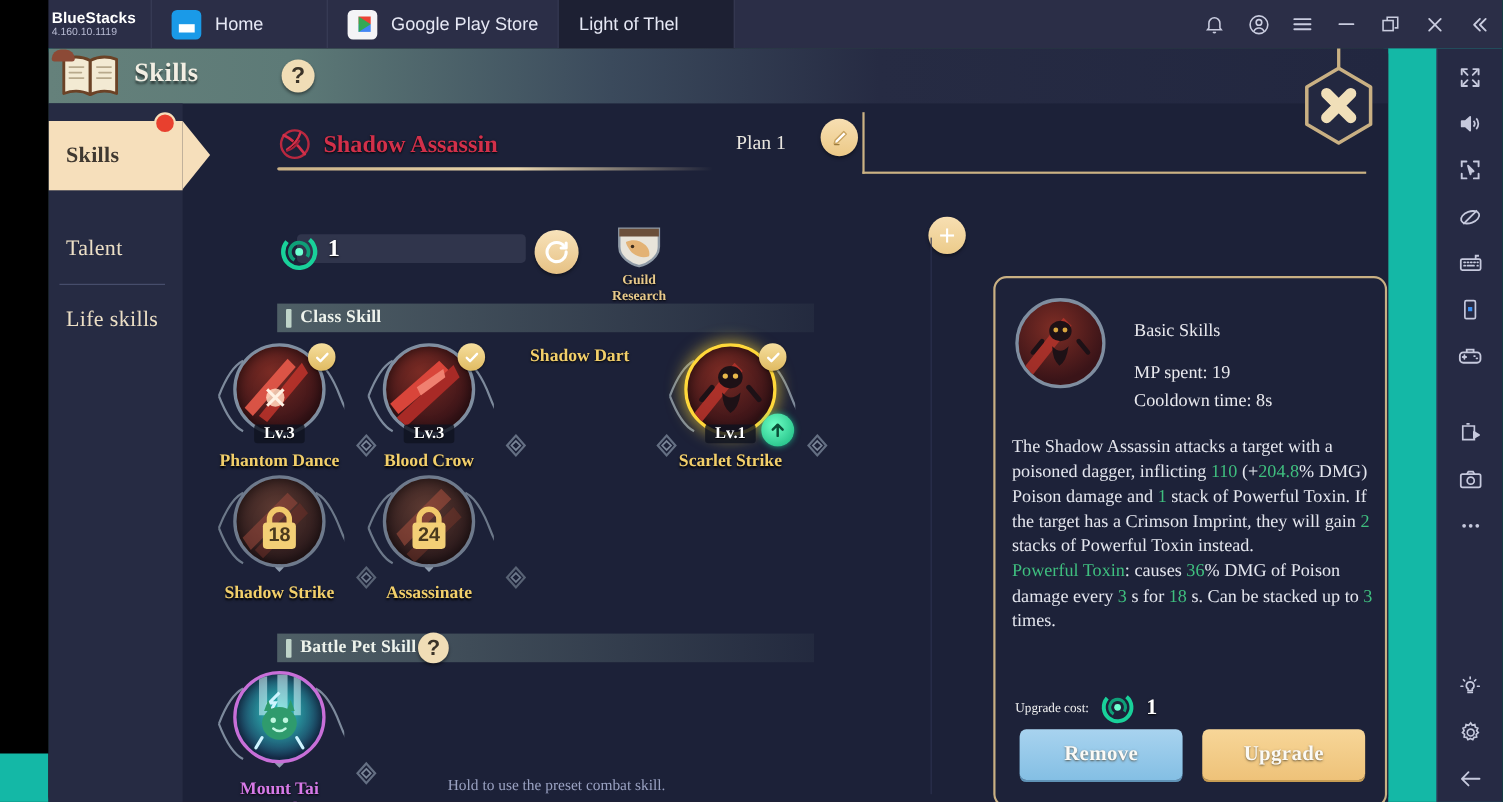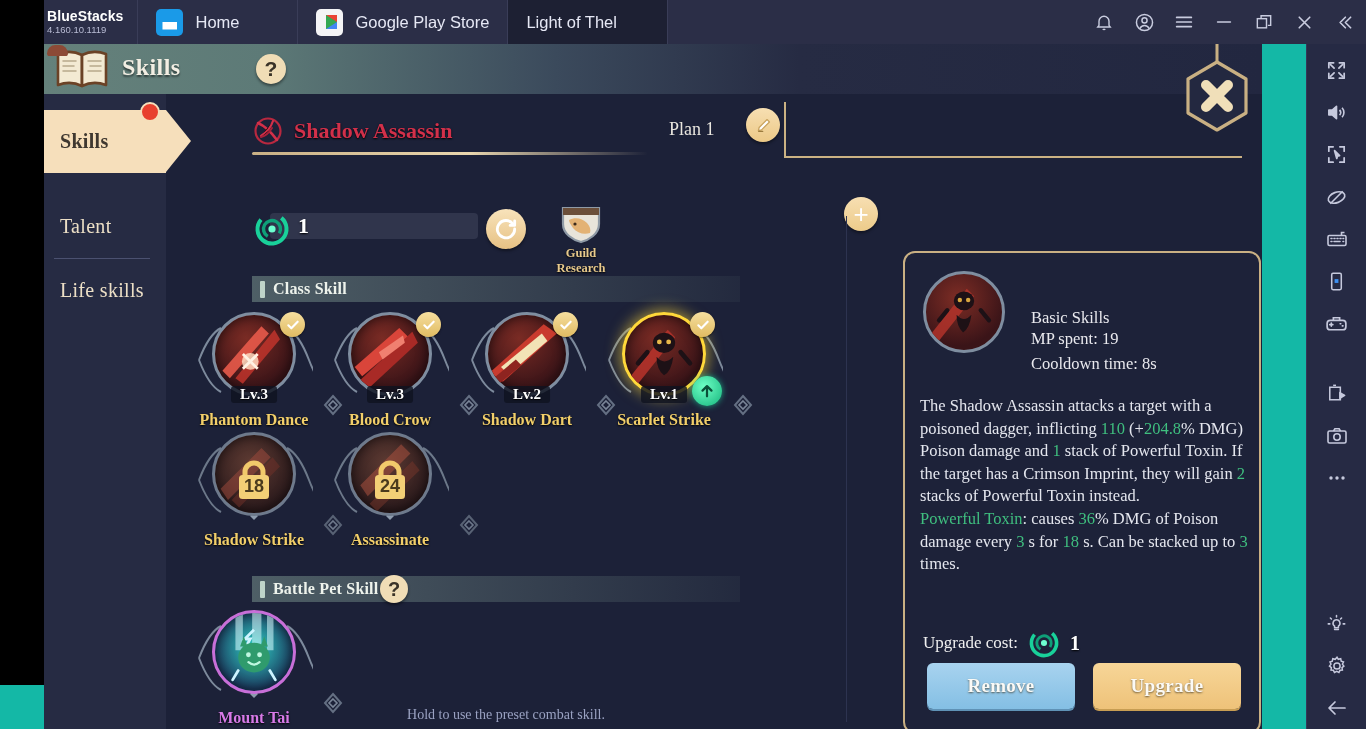--- a/index.html
+++ b/index.html
@@ -245,38 +245,38 @@
   .dt-ring{
     position:absolute; left:18px; top:18px; width:82px; height:82px; border-radius:50%;
     background:radial-gradient(circle at 42% 32%,#7e2d25,#3a1418 70%);
     border:3px solid #7f8ea0; overflow:hidden;
   }
   .dt-title{
     position:absolute; left:125px; top:16px; color:#f2cf6a; font-size:23px; font-weight:bold;
     text-shadow:0 2px 2px #000;
   }
   .dt-sub{ position:absolute; left:126px; color:#e9e9ee; font-size:16.5px; }
-  .dt-sub.a{ top:55px; }
+  .dt-sub.a{ top:37px; }
   .dt-sub.b{ top:76px; }
   .dt-sub.c{ top:101px; }
 
   .dt-desc{
     position:absolute; left:15px; top:142px; width:332px;
     color:#e4e6ee; font-size:16.5px; line-height:22.6px;
   }
   .g{ color:#3fbf7f;font-family:Liberation Serif, serif; }
   .dt-fade{
     position:absolute; left:15px; top:340px; width:332px; height:28px;
     background:linear-gradient(rgba(29,34,57,0), #1d2239 85%);
   }
 
   .dt-cost{
     position:absolute; left:18px; top:372px; display:flex; align-items:center; gap:8px;
   }
-  .dt-cost-label{ color:#efefef; font-size:17px; }
+  .dt-cost-label{ color:#efefef; font-size:12px; }
   .dt-cost-orb{ width:36px; height:36px; }
   .dt-cost-num{ color:#fff; font-size:20px; font-weight:bold; text-shadow:0 1px 2px #000; }
 
   .dt-btn{
     position:absolute; top:410px; width:148px; height:46px; border-radius:6px;
     display:flex; align-items:center; justify-content:center;
     font-size:19px; color:#fbfaf6; text-shadow:0 1px 2px rgba(60,50,30,.75);
     font-weight:bold; letter-spacing:.3px;
   }
   .dt-btn.remove{ left:22px; background:linear-gradient(#a8d3ef,#84bfe4); box-shadow:0 2px 0 #5f92b6; }
@@ -588,40 +588,20 @@
           <div class="sk-lv">Lv.3</div>
         </div>
         <div class="sk-name gold">Blood Crow</div>
       </div>
       <svg class="sk-link" style="left:292px; top:300px;" viewBox="0 0 22 22">
           <path d="M11 2 l8 9 -8 9 -8 -9z" fill="none" stroke="#7d8a9c" stroke-width="2"></path>
           <path d="M11 7 l4 4 -4 4 -4 -4z" fill="none" stroke="#9aa7b8" stroke-width="1.6"></path>
         </svg>
 
       <div class="skill" style="left:302px; top:218px;">
-        <div class="sk-wrap">
-          <svg class="sk-deco" viewBox="0 0 118 84">
-            <path d="M59 2 l5 5 -5 5 -5 -5z" fill="#8d9bad"></path>
-            <path d="M4 42 q10 -26 22 -32 M4 42 q10 26 22 32 M114 42 q-10 -26 -22 -32 M114 42 q10 26 22 32" fill="none" stroke="#7d8a9c" stroke-width="2"></path>
-            <path d="M59 82 l4 -4 -4 -4 -4 4z" fill="#8d9bad"></path>
-          </svg>
-          <div class="sk-ring">
-            <svg class="sk-art" viewBox="0 0 84 84">
-                <path d="M2 62 L60 10 L74 20 L16 72z" fill="#c93b2e"></path>
-                <path d="M14 56 L58 20 L64 28 L22 64z" fill="#f2e3b6"></path>
-                <path d="M6 68 L30 48 L36 54 L12 74z" fill="#8e2420"></path>
-              </svg>
-          </div>
-          <div class="sk-check">
-            <svg width="16" height="16" viewBox="0 0 24 24" fill="none" stroke="#fff" stroke-width="3.2" stroke-linecap="round" stroke-linejoin="round">
-                <path d="M5 12.5l4.5 4.5L19 7"></path>
-              </svg>
-          </div>
-          <div class="sk-lv">Lv.2</div>
-        </div>
         <div class="sk-name gold">Shadow Dart</div>
       </div>
       <svg class="sk-link" style="left:429px; top:300px;" viewBox="0 0 22 22">
           <path d="M11 2 l8 9 -8 9 -8 -9z" fill="none" stroke="#7d8a9c" stroke-width="2"></path>
           <path d="M11 7 l4 4 -4 4 -4 -4z" fill="none" stroke="#9aa7b8" stroke-width="1.6"></path>
         </svg>
 
       <div class="skill" style="left:439px; top:218px;">
         <div class="sk-wrap">
           <svg class="sk-deco" viewBox="0 0 118 84">

